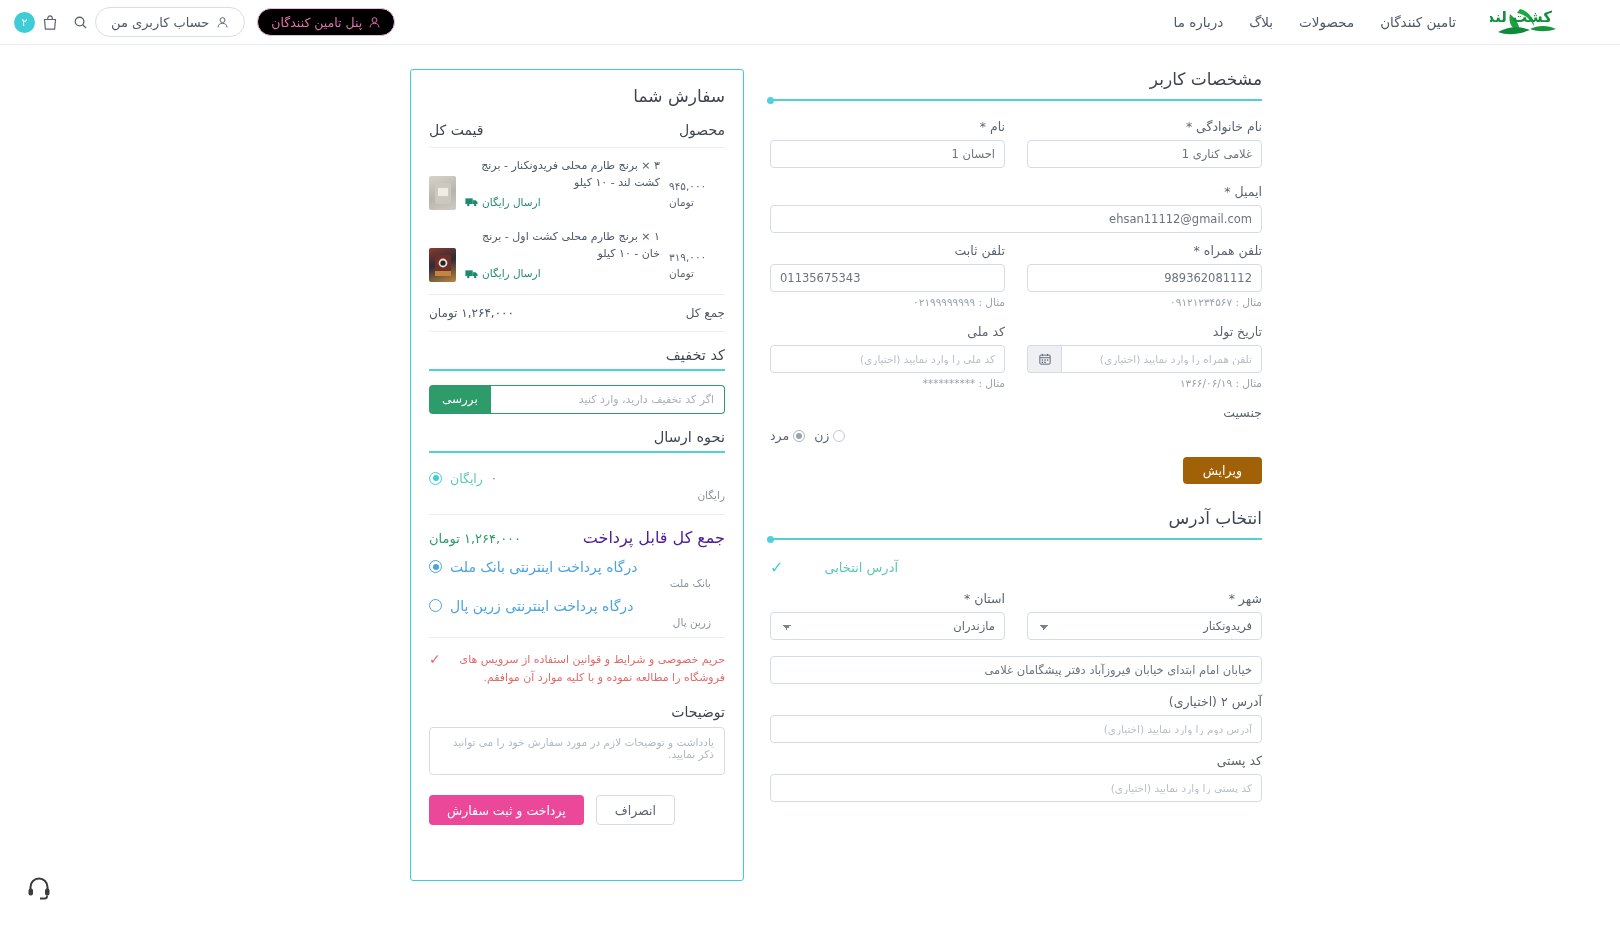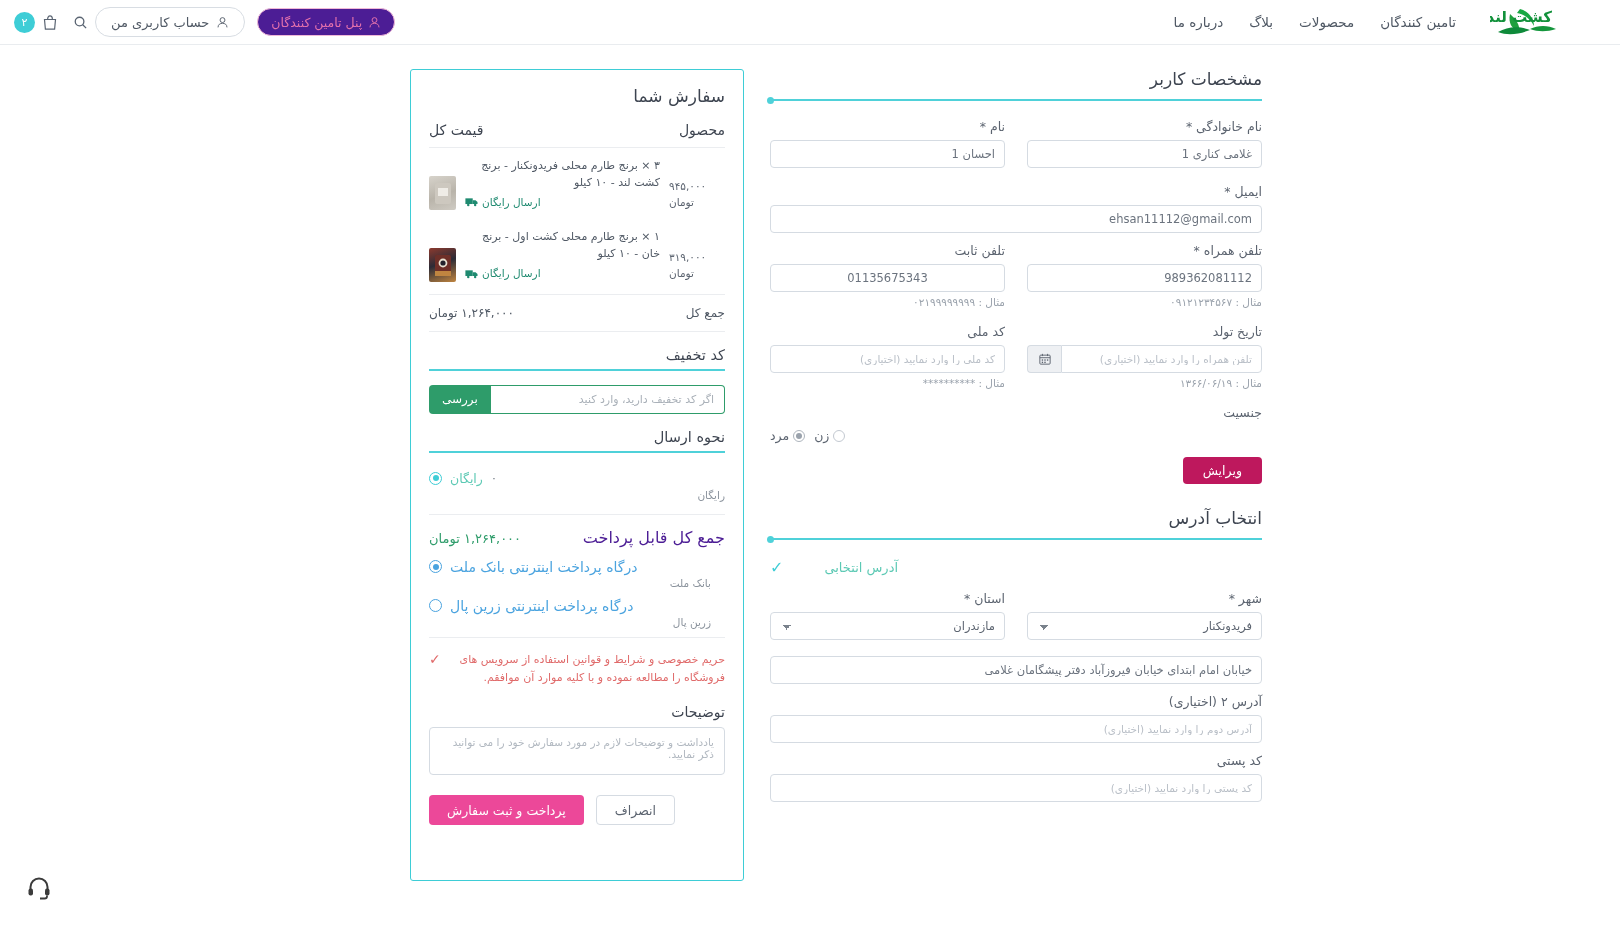--- a/index.html
+++ b/index.html
@@ -30,21 +30,21 @@
     color: #4f5864;
     cursor: pointer;
     white-space: nowrap;
   }
 
   .header-right-fill { flex: 1; }
 
   .supplier-btn {
     border: 1px solid #f0b8d8;
     color: #e471ac;
-    background: #4c1d95;
+    background: #000000;
     border-radius: 20px;
     height: 28px;
     padding: 0 13px;
     font-size: 12.5px;
     display: flex; align-items: center; gap: 6px;
     cursor: pointer;
     white-space: nowrap;
   }
   .account-btn {
     border: 1px solid #d8dde3;
@@ -172,21 +172,21 @@
   }
   .rd.on { border-color: #aeb5bd; }
   .rd.on::after {
     content: ""; position: absolute;
     width: 6px; height: 6px; border-radius: 50%;
     background: #9aa2ac; left: 2px; top: 2px;
   }
 
   .edit-btn {
     margin-top: 14px;
-    background: #be185d;
+    background: #a16207;
     color: #fff;
     border: none; border-radius: 4px;
     height: 27px; padding: 0 20px;
     font-size: 12.5px; cursor: pointer;
     font-family: inherit;
   }
 
   .addr-head {
     display: flex; align-items: center; justify-content: flex-start;
     gap: 8px; flex-direction: row-reverse;
@@ -456,21 +456,21 @@
     </div>
 
     <div class="form-row">
       <div class="field">
         <span class="field-label">تلفن همراه *</span>
         <input class="f-input" style="text-align: right;" value="989362081112">
         <div class="hint">مثال : ۰۹۱۲۱۲۳۴۵۶۷</div>
       </div>
       <div class="field">
         <span class="field-label">تلفن ثابت</span>
-        <input class="f-input" style="text-align: center;" value="01135675343">
+        <input class="f-input" style="text-align: left;" value="01135675343">
         <div class="hint">مثال : ۰۲۱۹۹۹۹۹۹۹۹</div>
       </div>
     </div>
 
     <div class="form-row">
       <div class="field">
         <span class="field-label">تاریخ تولد</span>
         <div class="input-with-icon">
           <div class="cal-btn">
             <svg width="12" height="12" viewBox="0 0 14 14">

